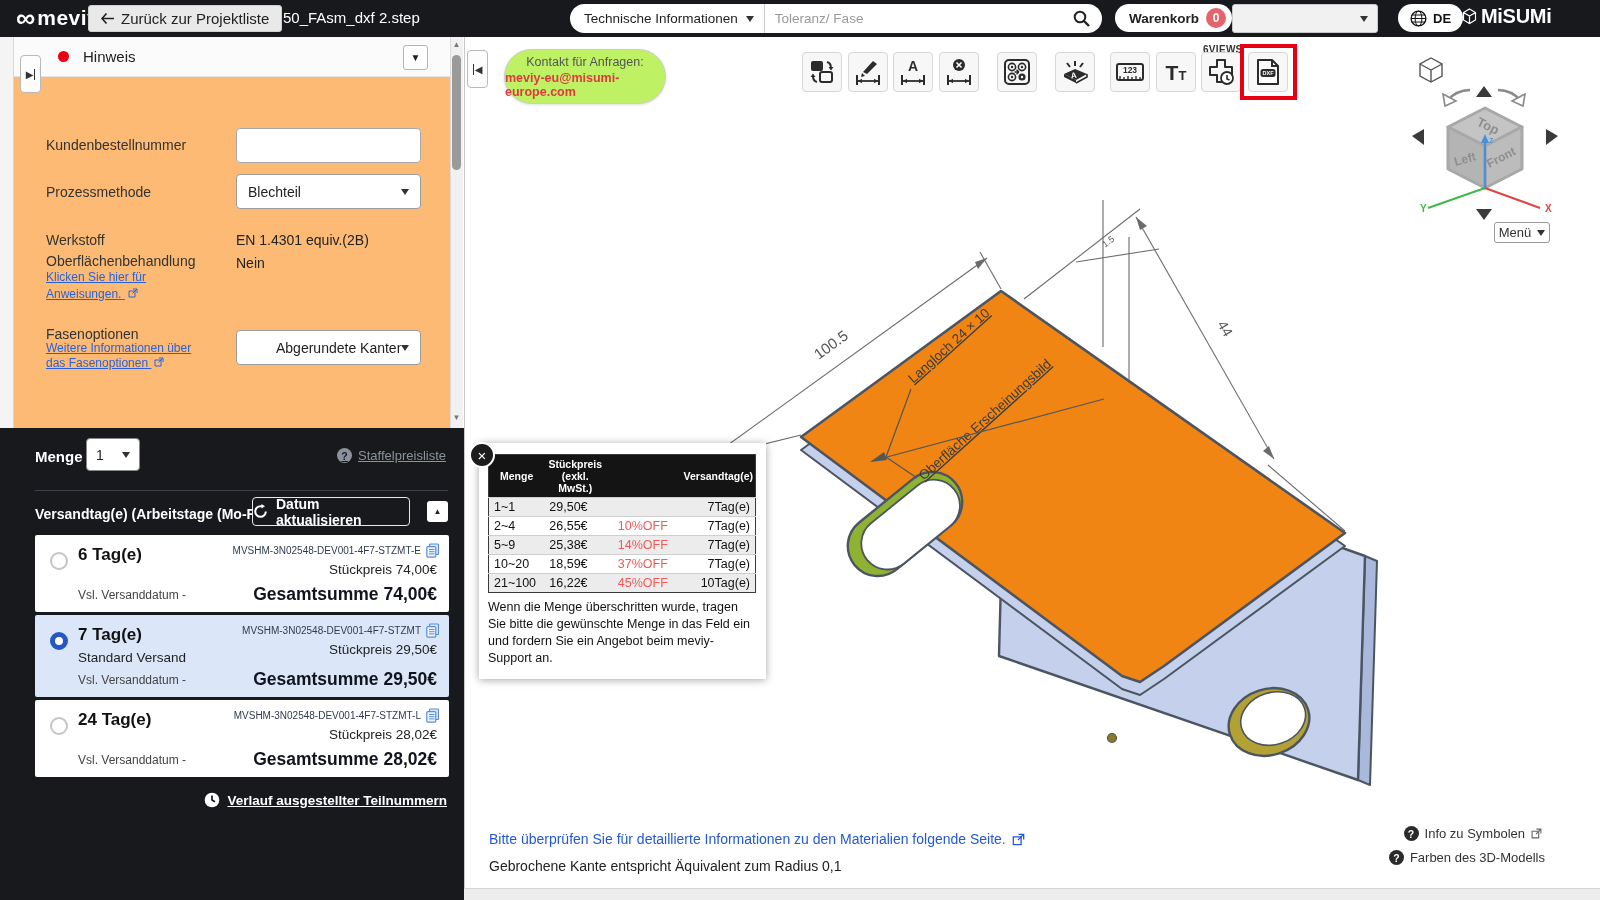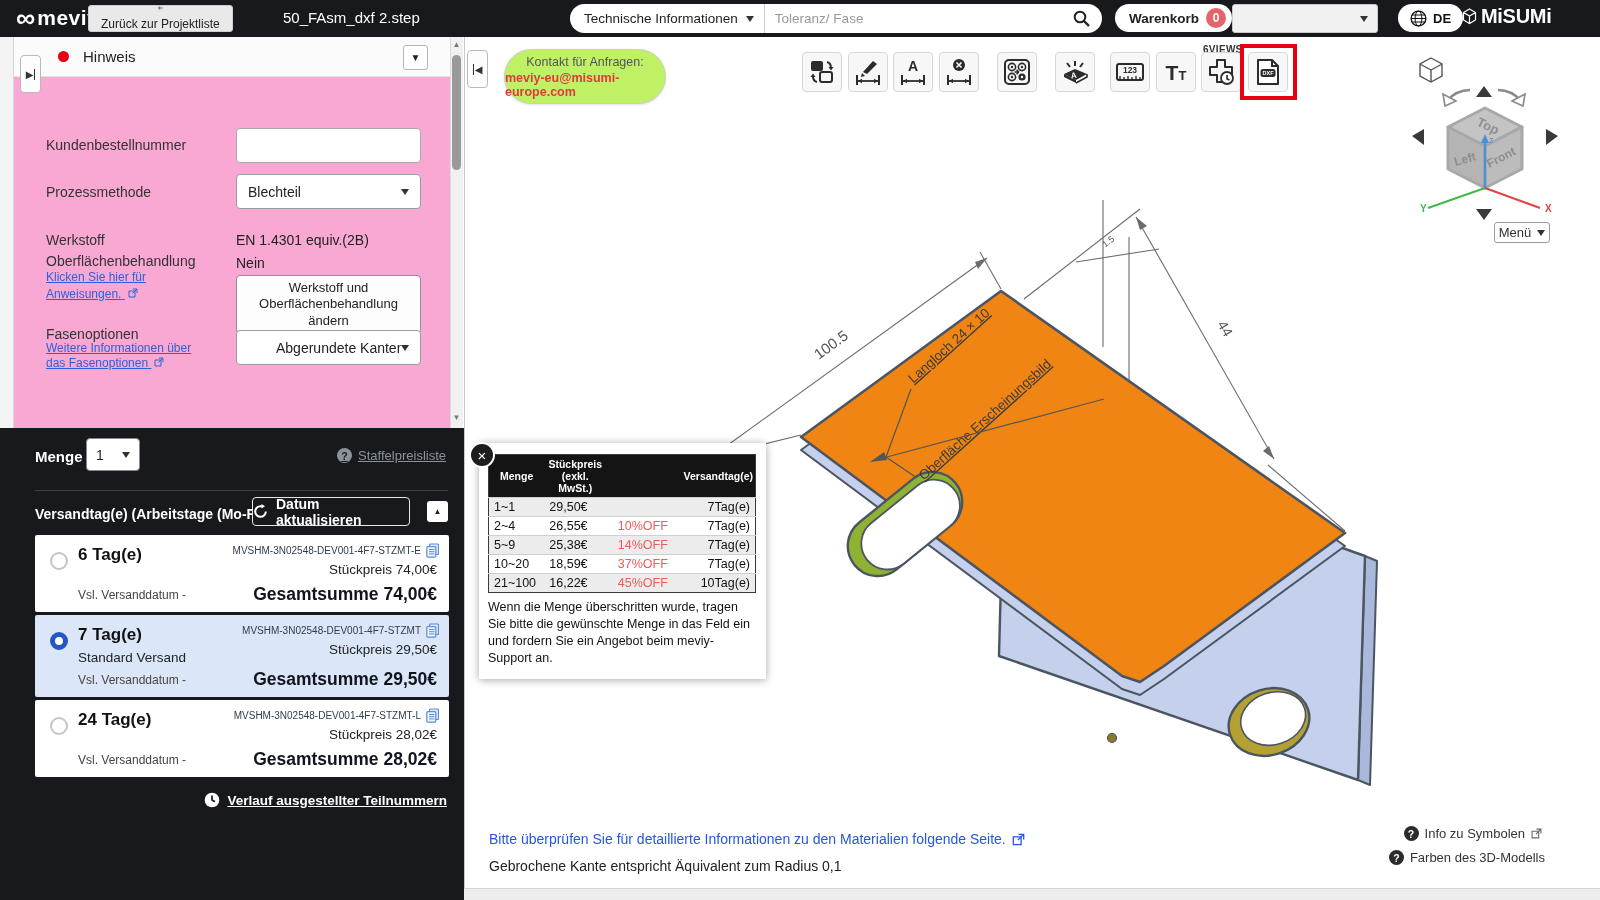--- a/index.html
+++ b/index.html
@@ -5,37 +5,37 @@
   * { margin:0; padding:0; box-sizing:border-box; }
   html,body { width:1600px; height:900px; overflow:hidden; }
   body { font-family:"Liberation Sans","DejaVu Sans",sans-serif; background:#fff; position:relative; color:#222; }
   .abs { position:absolute; }
 
   
   .topbar { position:absolute; left:0; top:0; width:1600px; height:37px; background:#17191d; z-index:50; }
   .logo { left:16px; top:3px; display:flex; align-items:center; color:#fff; }
   .logo .inf { font-size:27px; font-weight:bold; line-height:30px; margin-right:2px; }
   .logo .name { font-size:21px; font-weight:bold; letter-spacing:.5px; }
-  .backbtn { left:88px; top:5px; height:27px; background:#e9e9e9; border:1px solid #cfcfcf; border-radius:3px; display:flex; align-items:center; padding:0 12px; font-size:12px; color:#222; gap:7px;flex-direction:column; }
+  .backbtn { left:88px; top:5px; height:27px; background:#e9e9e9; border:1px solid #cfcfcf; border-radius:3px; display:flex; align-items:center; padding:0 12px; font-size:15px; color:#222; gap:7px; }
   .fname { left:283px; top:9px; color:#fff; font-size:15px; }
   .searchbar { left:570px; top:4px; width:532px; height:29px; background:#fff; border-radius:15px; display:flex; align-items:center; overflow:hidden; }
   .searchcat { display:flex; align-items:center; gap:8px; padding:0 10px 0 14px; font-size:13.5px; color:#222; border-right:1px solid #ccc; height:100%; white-space:nowrap; }
   .searchbar input { flex:1; border:none; outline:none; font-size:13.5px; padding:0 10px; font-family:inherit; color:#333; }
   .searchbar input::placeholder { color:#999; }
   .searchicon { padding:0 12px 0 4px; display:flex; align-items:center; }
   .cartpill { left:1115px; top:4px; height:28px; background:#fff; border-radius:14px; display:flex; align-items:center; padding:0 6px 0 14px; gap:7px; font-size:13.5px; font-weight:bold; color:#222; }
   .cartbadge { width:20px; height:20px; border-radius:50%; background:#e5636b; color:#fff; font-size:12px; font-weight:bold; display:flex; align-items:center; justify-content:center; }
   .topdrop { left:1232px; top:4px; width:146px; height:29px; background:#f1f1f1; border:1px solid #c9c9c9; border-radius:3px; display:flex; align-items:center; justify-content:flex-end; padding-right:9px; }
   .langpill { left:1398px; top:4px; height:28px; background:#fff; border-radius:14px; display:flex; align-items:center; gap:6px; padding:0 12px; font-size:13px; font-weight:bold; color:#111; }
   .brand { left:1462px; top:5px; display:flex; align-items:center; gap:4px; color:#fff; font-size:20px; font-weight:800; letter-spacing:-.3px; }
   .chev { width:0; height:0; border-left:4.5px solid transparent; border-right:4.5px solid transparent; border-top:6px solid #333; display:inline-block; }
 
   
   .leftstrip { left:0; top:37px; width:14px; height:391px; background:#f4f4f4; border-right:1px solid #d8d8d8; }
-  .sidepanel { left:14px; top:37px; width:436px; height:391px; background:#f9a8d4; font-size:14px; }
+  .sidepanel { left:14px; top:37px; width:436px; height:391px; background:#fdba74; font-size:14px; }
   .collapse-out { left:20px; top:55px; width:21px; height:38px; background:#fdfdfd; border:1px solid #b9b9b9; border-radius:4px; display:flex; align-items:center; justify-content:center; font-size:10px; color:#333; z-index:5; }
   .hinweis { left:0; top:0; width:436px; height:40px; background:#fbfbfb; border-bottom:1px solid #e3e3e3; display:flex; align-items:center; }
   .reddot { width:11px; height:11px; border-radius:50%; background:#e60012; margin:0 14px 0 44px; }
   .sechead { width:436px; height:34px; background:#f1f1f1; border-top:1px solid #e0e0e0; border-bottom:1px solid #e0e0e0; display:flex; align-items:center; padding-left:32px; font-size:15px; color:#222; }
   .secbtn { position:absolute; right:22px; width:25px; height:25px; background:#fff; border:1px solid #b5b5b5; border-radius:3px; display:flex; align-items:center; justify-content:center; font-size:10px; color:#222; }
   .lbl { position:absolute; left:32px; font-size:14px; color:#333; }
   .val { position:absolute; left:222px; font-size:14px; color:#222; }
   .inlink { position:absolute; left:32px; font-size:12px; color:#2b62d9; text-decoration:underline; white-space:nowrap; }
   .field { position:absolute; left:222px; width:185px; height:35px; border:1px solid #a9a9a9; border-radius:4px; background:#fff; }
   .selbox { position:absolute; left:222px; width:185px; height:35px; border:1px solid #9c9c9c; border-radius:4px; background:#fff; display:flex; align-items:center; justify-content:space-between; padding:0 11px; font-size:14px; color:#222; }
@@ -182,21 +182,20 @@
   <span class="val" style="top:218px;">Nein</span>
 
   <span class="inlink" style="top:233px;">Klicken Sie hier für</span>
   <span class="inlink" style="top:250px;"><span>Anweisungen.</span>
     <svg width="10" height="10" viewBox="0 0 10 10" style="margin-left:3px">
         <path d="M1 3 H7 V9 H1 Z" stroke="#2b62d9" fill="none"></path>
         <path d="M5 1 H9 V5 M9 1 L4.5 5.5" stroke="#2b62d9" fill="none"></path>
       </svg>
   </span>
 
-  <div class="bigbtn" style="top:238px;">Werkstoff und Oberflächenbehandlung ändern</div>
 
   <span class="lbl" style="top:289px;">Fasenoptionen</span>
   <span class="inlink" style="top:304px;">Weitere Informationen über</span>
   <span class="inlink" style="top:319px;"><span>das Fasenoptionen</span>
     <svg width="10" height="10" viewBox="0 0 10 10" style="margin-left:3px">
         <path d="M1 3 H7 V9 H1 Z" stroke="#2b62d9" fill="none"></path>
         <path d="M5 1 H9 V5 M9 1 L4.5 5.5" stroke="#2b62d9" fill="none"></path>
       </svg>
   </span>
   <div class="selbox" style="top:293px;">

